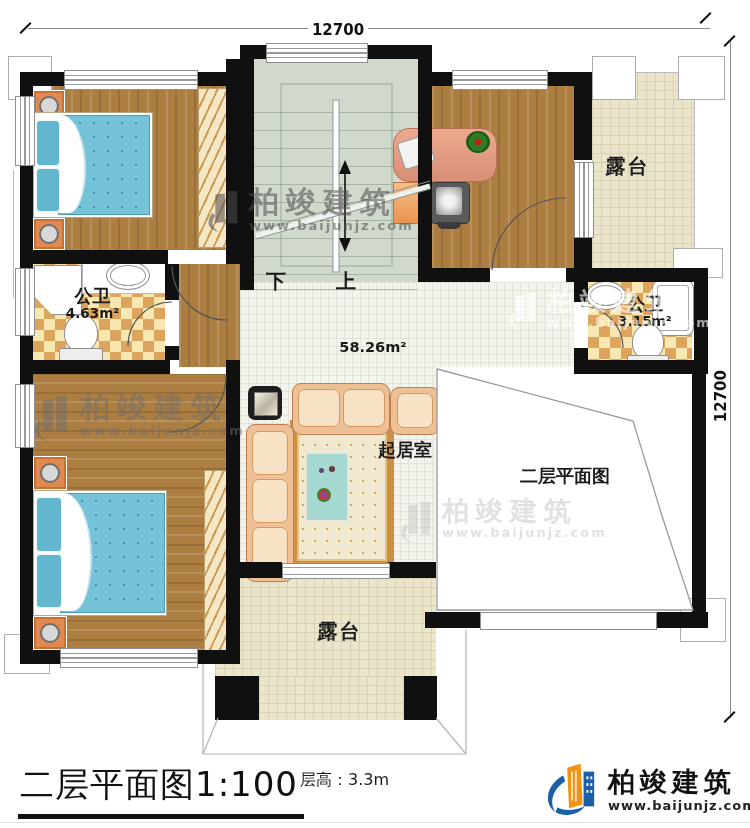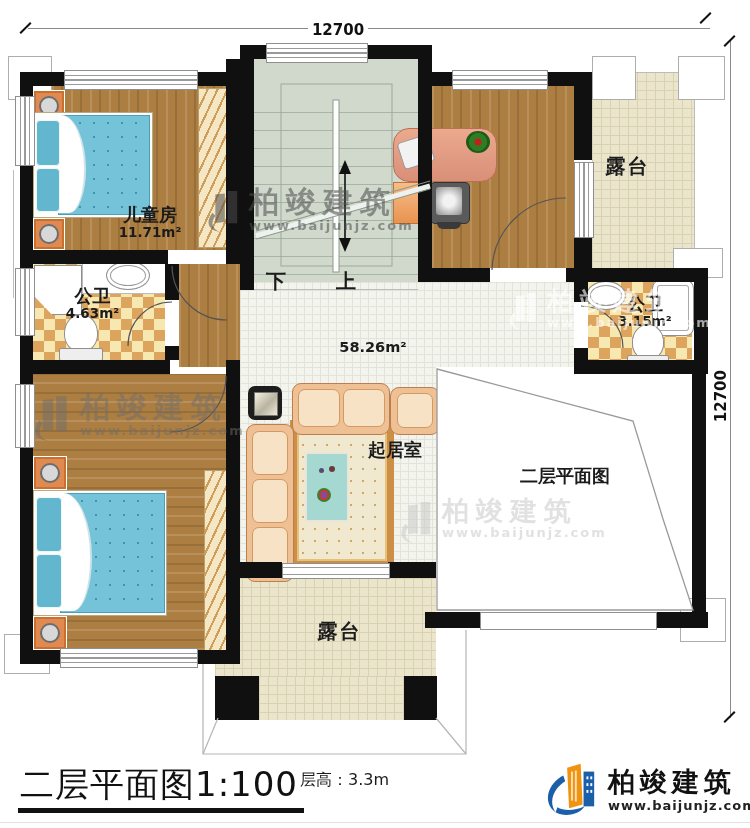--- a/index.html
+++ b/index.html
@@ -47,21 +47,21 @@
   .tick{position:absolute;width:15px;height:2px;background:#111;transform:rotate(-45deg);z-index:6;}
   .dim-text{font-size:15px;font-weight:bold;background:#fff;padding:0 4px;}
   .dim-text-v{writing-mode:vertical-rl;transform:rotate(180deg);font-size:15px;font-weight:bold;background:#fff;padding:4px 0;}
   
   .wm{position:absolute;z-index:7;display:flex;align-items:flex-start;gap:8px;font-weight:bold;pointer-events:none;}
   .wm-name{display:block;font-size:30px;letter-spacing:7px;line-height:1.05;}
   .wm-url{display:block;font-size:13px;letter-spacing:2px;font-style:normal;}
   .wm svg{display:block;}
   
   .cap-title{position:absolute;left:18px;top:762px;font-size:34px;letter-spacing:1px;color:#111;
-             border-bottom:5px solid #111;padding:0 6px 0 2px;z-index:6;}
+             border-bottom:5px solid #111;padding:0 6px 6px 2px;z-index:6;}
   .cap-stats{position:absolute;left:300px;top:768px;font-size:16px;z-index:6;line-height:1.5;}
   .cap-brand{position:absolute;left:542px;top:760px;display:flex;align-items:center;gap:8px;z-index:6;}
   .brand-name{display:block;font-size:27px;font-weight:bold;letter-spacing:5px;color:#111;line-height:1;}
   .brand-url{display:block;font-size:13px;font-weight:bold;color:#222;letter-spacing:1px;margin-top:3px;}
   .svg-overlay{position:absolute;left:0;top:0;z-index:5;pointer-events:none;}
 </style>
 </head>
 <body>
 
 <div class="page">
@@ -217,39 +217,35 @@
     <line x1="256" y1="231" x2="430" y2="181" stroke="#8a9a8a" stroke-width="1"></line>
     <line x1="345" y1="172" x2="345" y2="240" stroke="#111" stroke-width="1.6"></line>
     <path d="M 345 160 L 339 174 L 351 174 Z" fill="#111"></path>
     <path d="M 345 252 L 339 238 L 351 238 Z" fill="#111"></path>
 
     <polyline points="203,664 203,754 466,754 466,630" stroke="#b5b5b5" fill="none" stroke-width="1.2"></polyline>
     <line x1="218" y1="718" x2="203" y2="754" stroke="#b5b5b5" stroke-width="1.2"></line>
     <line x1="436" y1="718" x2="466" y2="754" stroke="#b5b5b5" stroke-width="1.2"></line>
   </svg>
 
-  <div class="room-label" style="left:95px;top:205px;width:110px;">
-    <span class="nm">儿童房</span>
-      <span class="ar">11.71m²</span>
-  </div>
   <div class="room-label big-label" style="left:585px;top:155px;width:85px;">
     <span>露台</span>
   </div>
   <div class="room-label" style="left:40px;top:286px;width:105px;">
     <span class="nm">公卫</span>
       <span class="ar">4.63m²</span>
   </div>
   <div class="room-label" style="left:595px;top:294px;width:100px;">
     <span class="nm">公卫</span>
       <span class="ar">3.15m²</span>
   </div>
   <div class="room-label" style="left:333px;top:340px;width:80px;">
     <span class="ar" style="font-size:14.5px;">58.26m²</span>
   </div>
-  <div class="room-label" style="left:345px;top:440px;width:100px;">
+  <div class="room-label" style="left:355px;top:440px;width:100px;">
     <span class="nm">起居室</span>
   </div>
   <div class="room-label" style="left:515px;top:466px;width:100px;">
     <span class="nm">二层平面图</span>
   </div>
   <div class="room-label big-label" style="left:297px;top:620px;width:85px;">
     <span>露台</span>
   </div>
   <div class="stair-label" style="left:266px;top:268px;">下</div>
   <div class="stair-label" style="left:336px;top:268px;">上</div>

